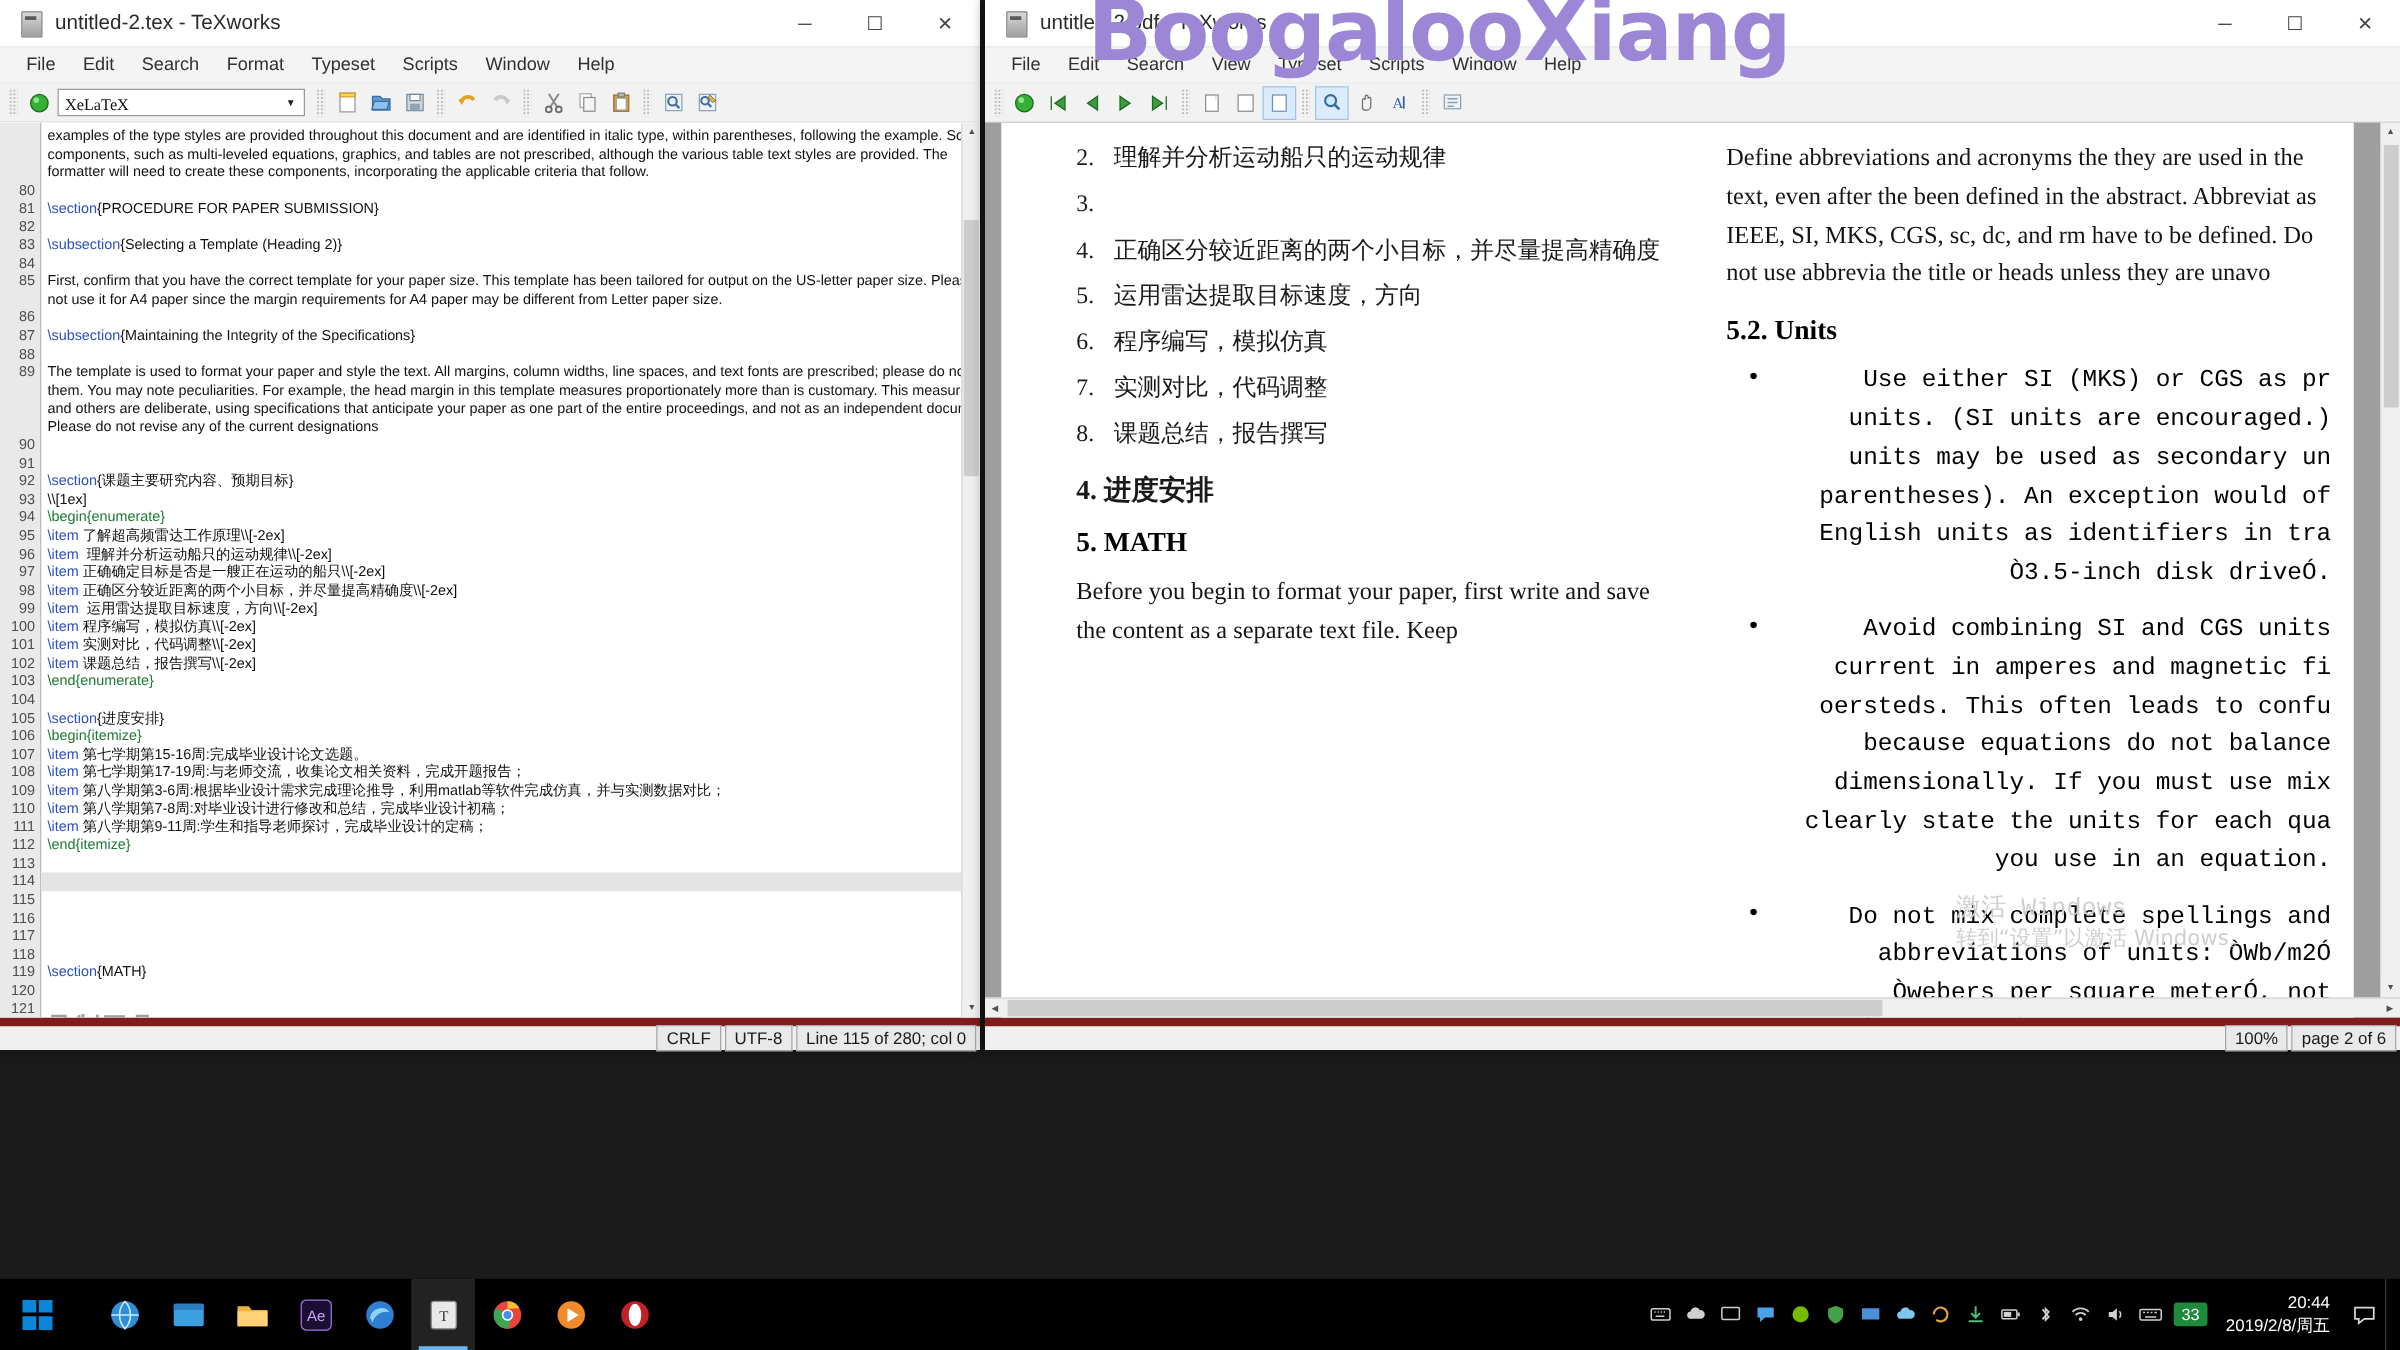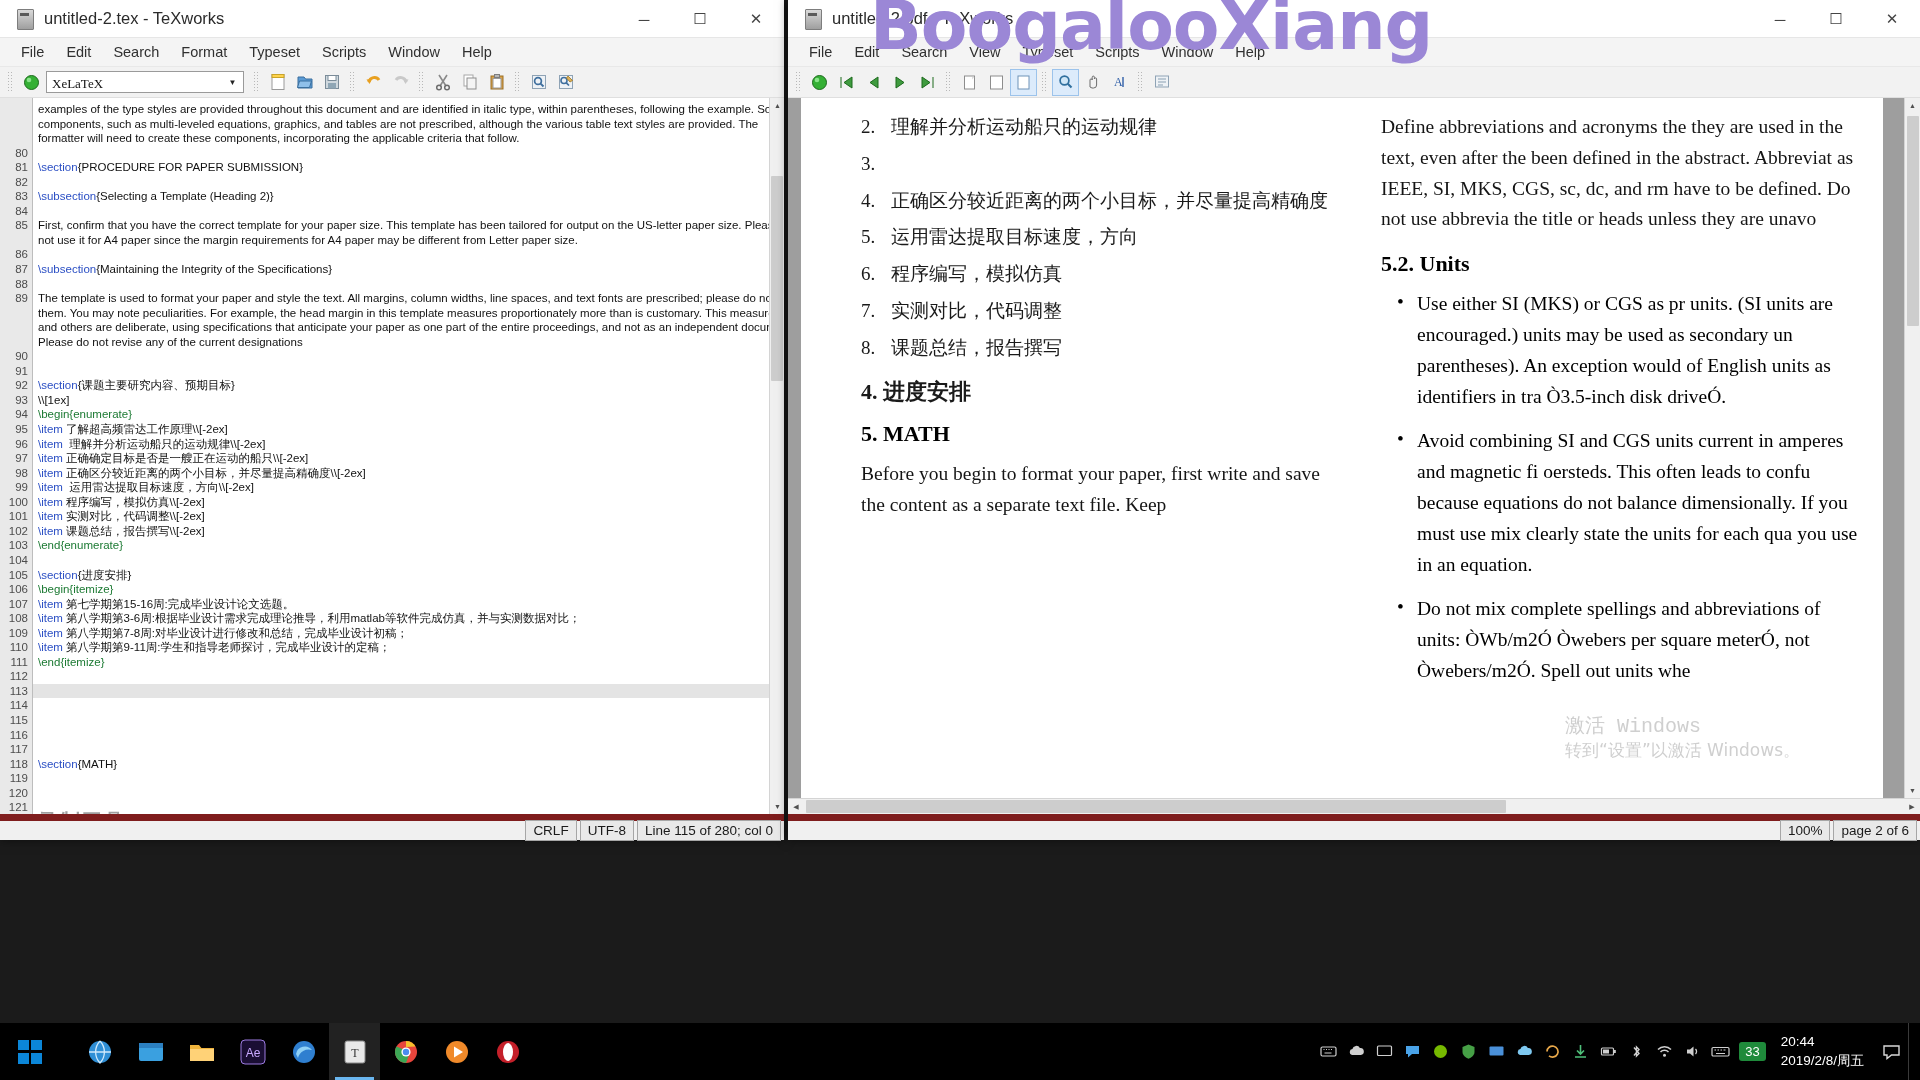--- a/index.html
+++ b/index.html
@@ -74,21 +74,21 @@
   .pdf-ol li { display:flex; font-size:19px; line-height:1.62; margin-bottom:6px; }
   .pdf-ol li .num { width:30px; flex:0 0 auto; font-family:"Liberation Serif", serif; }
   .pdf-h { font-family:"Liberation Serif", serif; font-weight:bold; font-size:22px; margin:14px 0 12px 0; }
   .pdf-ul { list-style:none; margin-left:22px; }
   .pdf-ul li { position:relative; font-size:18.5px; line-height:1.62; margin-bottom:12px; padding-left:20px; }
   .pdf-ul li:before { content:"•"; position:absolute; left:0; top:-1px; font-size:18px; }
   .en { font-family:"Liberation Serif", serif; font-size:19.5px; line-height:1.58; color:#151515; }
   .en-h { font-family:"Liberation Serif", serif; font-weight:bold; font-size:22px; margin:16px 0 12px 0;}
   .en-ul { list-style:none; margin-left:16px; }
   .en-ul li { position:relative; padding-left:20px; margin-bottom:14px; font-size:19.5px;
-              line-height:1.58; font-family:Liberation Serif, serif; }
+              line-height:1.58; font-family:Liberation Mono, monospace;text-align:right; }
   .en-ul li:before { content:"•"; position:absolute; left:0; top:-2px; }
 
   .hscroll { position:absolute; left:0; bottom:0; height:16px; width:100%; background:#f0f0f0;
              border-top:1px solid #d4d4d4; }
   .hthumb { position:absolute; top:1px; height:13px; background:#cdcdcd; border-radius:1px; }
   .harrow { position:absolute; top:0; width:16px; height:15px; display:flex;
             align-items:center; justify-content:center; font-size:7px; color:#505050;}
   .pdf-vscroll { position:absolute; right:0; top:0; bottom:16px; width:16px; background:#f0f0f0;
                  border-left:1px solid #d4d4d4; }
 
@@ -110,21 +110,21 @@
   .start { width:60px; height:57px; display:flex; align-items:center; justify-content:center; }
   .start .g { width:24px; height:24px; display:grid; grid-template-columns:1fr 1fr;
               grid-template-rows:1fr 1fr; gap:2.5px; }
   .start .g i { background:#0b86d8; display:block; }
   .tb-apps { display:flex; align-items:center; gap:0; margin-left:14px; }
   .tb-app { width:51px; height:57px; display:flex; align-items:center; justify-content:center; position:relative; }
   .tb-app.active { background:#222; }
   .tb-app.active:after { content:""; position:absolute; bottom:0; left:6px; right:6px; height:3px; background:#6ab6ef; }
   .tray { margin-left:auto; display:flex; align-items:center; gap:0; padding-right:4px; }
   .tray-i { width:28px; height:57px; display:flex; align-items:center; justify-content:center; }
-  .clock { color:#fff; font-size:13.5px; line-height:1.35; text-align:left; padding:0 10px;
+  .clock { color:#fff; font-size:13.5px; line-height:1.35; text-align:right; padding:0 10px;
            min-width:96px; }
   .badge { background:#1f8a3b; color:#fff; font-size:13px; border-radius:3px; padding:2px 6px; margin:0 5px; }
   .notif { width:34px; height:57px; display:flex; align-items:center; justify-content:center; }
   .showdesk { width:8px; height:57px; border-left:1px solid #3a3a3a; }
 </style>
 </head>
 <body>
 
 <div id="root">
 
@@ -315,20 +315,21 @@
           <div class="cl"><span class="cmd">\item</span> 正确区分较近距离的两个小目标，并尽量提高精确度\\[-2ex]</div>
           <div class="cl"><span class="cmd">\item</span>  运用雷达提取目标速度，方向\\[-2ex]</div>
           <div class="cl"><span class="cmd">\item</span> 程序编写，模拟仿真\\[-2ex]</div>
           <div class="cl"><span class="cmd">\item</span> 实测对比，代码调整\\[-2ex]</div>
           <div class="cl"><span class="cmd">\item</span> 课题总结，报告撰写\\[-2ex]</div>
           <div class="cl"><span class="env">\end{enumerate}</span></div>
           <div class="cl"></div>
           <div class="cl"><span class="cmd">\section</span>{进度安排}</div>
           <div class="cl"><span class="env">\begin{itemize}</span></div>
           <div class="cl"><span class="cmd">\item</span> 第七学期第15-16周:完成毕业设计论文选题。</div>
+          <div class="cl"><span class="cmd">\item</span> 第七学期第17-19周:与老师交流，收集论文相关资料，完成开题报告；</div>
           <div class="cl"><span class="cmd">\item</span> 第八学期第3-6周:根据毕业设计需求完成理论推导，利用matlab等软件完成仿真，并与实测数据对比；</div>
           <div class="cl"><span class="cmd">\item</span> 第八学期第7-8周:对毕业设计进行修改和总结，完成毕业设计初稿；</div>
           <div class="cl"><span class="cmd">\item</span> 第八学期第9-11周:学生和指导老师探讨，完成毕业设计的定稿；</div>
           <div class="cl"><span class="env">\end{itemize}</span></div>
           <div class="cl"></div>
           <div class="cl hl"></div>
           <div class="cl"></div>
           <div class="cl"></div>
           <div class="cl"></div>
           <div class="cl"></div>

